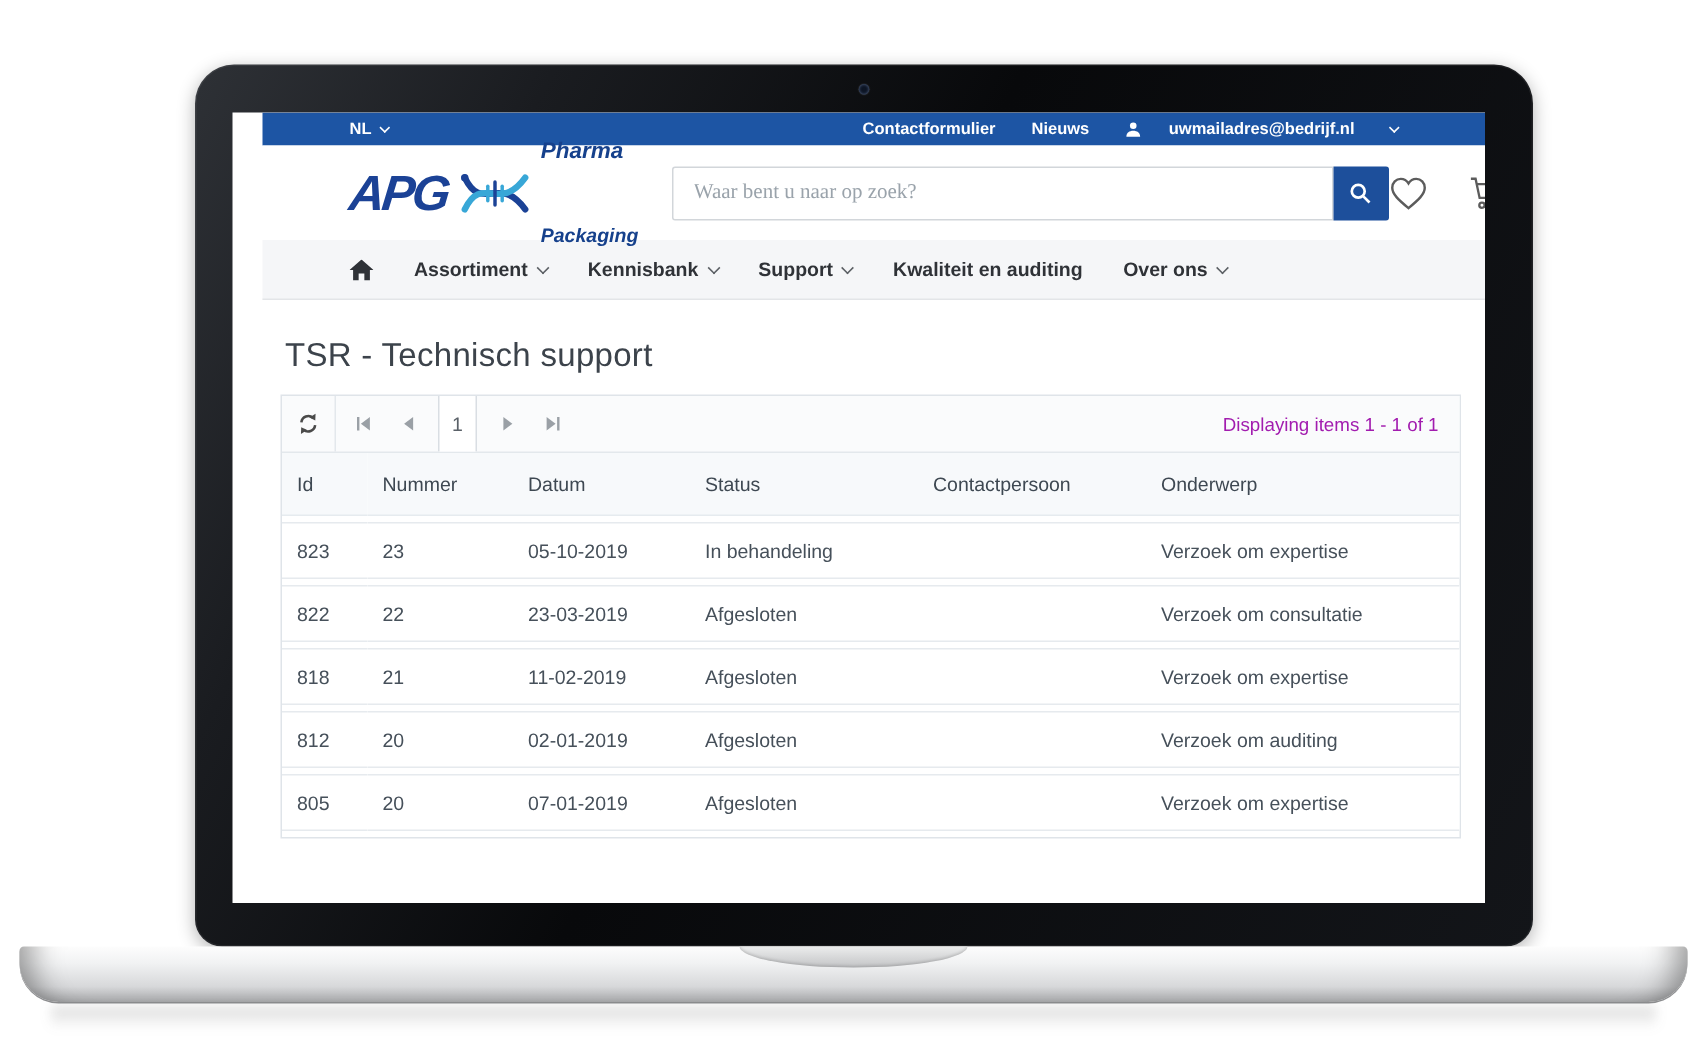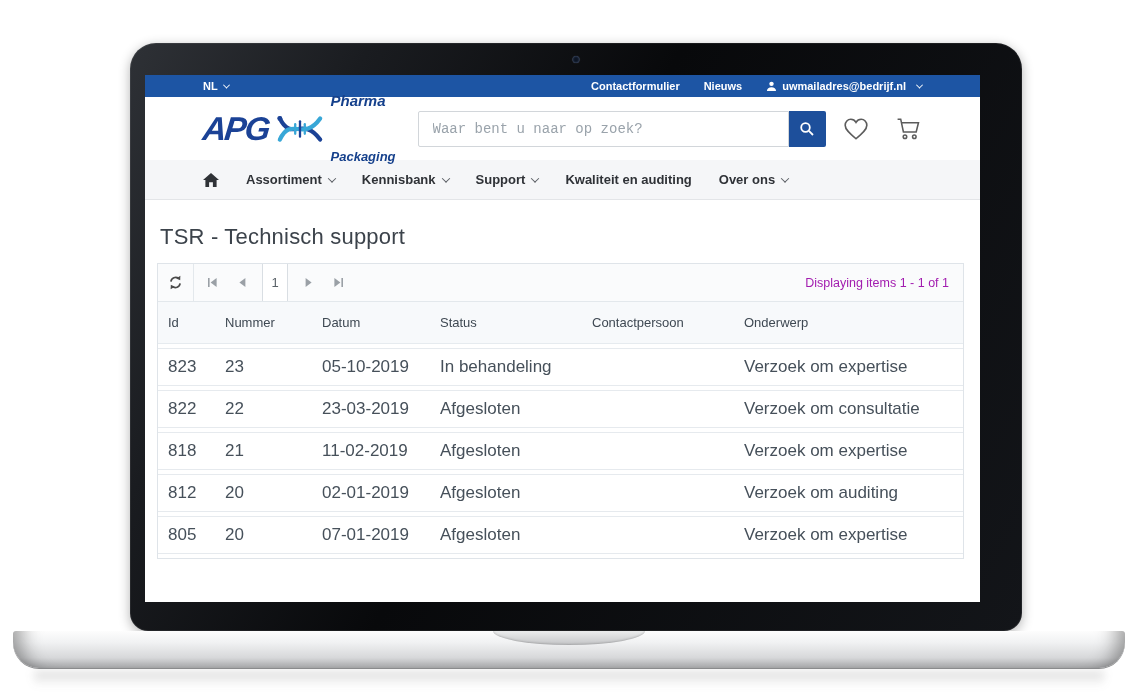--- a/index.html
+++ b/index.html
@@ -10,55 +10,55 @@
   
   .screen {
     position:absolute; left:130px; top:43px; width:892px; height:588px;
     background:linear-gradient(118deg,#2e3136 0%,#1a1c20 20%,#08090b 46%,#131519 100%);
     border-radius:26px 26px 18px 18px;
     box-shadow:0 3px 12px rgba(0,0,0,.30), inset 0 0 0 1px rgba(255,255,255,.07);
   }
   .camera { position:absolute; top:13px; left:50%; transform:translateX(-50%);
     width:7px; height:7px; border-radius:50%; background:#0d1524;
     box-shadow:inset 0 0 2px #55688c, 0 0 1px rgba(255,255,255,.3); }
-  .viewport { position:absolute; left:15px; top:32px; width:835px; height:527px;
-    background:#fff; overflow:hidden; }
+  .viewport { position:absolute; left:25px; top:32px; width:835px; height:527px;
+    background:#fff; overflow:hidden;padding-left:20px; }
   .base { position:absolute; left:13px; top:631px; width:1112px; height:37px;
     background:linear-gradient(#fdfdfd 0%,#f1f2f3 30%,#d7d8da 72%,#a7a8aa 100%);
     border-radius:3px 3px 26px 26px;
     box-shadow:inset 30px 0 20px -22px rgba(0,0,0,.38), inset -30px 0 20px -22px rgba(0,0,0,.38), 0 1px 0 #8e8f91; }
   .notch { position:absolute; left:50%; transform:translateX(-50%); top:0;
     width:152px; height:14px; background:linear-gradient(#eceded,#c3c4c6);
     border-radius:0 0 76px 76px / 0 0 14px 14px; box-shadow:inset 0 -1px 2px rgba(0,0,0,.16); }
   .reflection { position:absolute; left:34px; top:671px; width:1070px; height:15px;
     background:linear-gradient(rgba(70,70,70,.20), rgba(255,255,255,0)); filter:blur(4px); }
 
   
   .topbar { height:22px; background:#1d55a4; color:#fff; font-size:11px; font-weight:bold; }
   .topbar-inner { height:100%; padding:0 58px; display:flex; align-items:center; justify-content:space-between; }
   .lang { display:flex; align-items:center; cursor:pointer; }
   .topbar-right { display:flex; align-items:center; gap:24px; }
   .toplink { color:#fff; text-decoration:none; cursor:pointer; }
-  .user { display:flex; align-items:center; gap:5px; cursor:pointer;justify-content:flex-end; }
+  .user { display:flex; align-items:center; gap:18px; cursor:pointer;justify-content:flex-end; }
   .chev { width:6px; height:6px; border-right:1.6px solid currentColor; border-bottom:1.6px solid currentColor;
     display:inline-block; transform:rotate(45deg) translate(-1px,-1px); margin-left:6px; }
   .chev.sm { width:5px; height:5px; }
 
   
   .siteheader { height:63px; background:#fff; }
   .header-inner { height:100%; padding:0 58px; display:flex; align-items:center; }
   .logo { display:flex; align-items:center; gap:7px; cursor:pointer; }
   .logo-apg { font-size:33px; font-weight:bold; font-style:italic; letter-spacing:-2px;
     color:#1b4296; transform:skew(-6deg); line-height:1; }
   .logo-brand { display:flex; flex-direction:column; line-height:1.05; font-style:italic; font-weight:bold; color:#16418c;gap:41px; }
   .logo-brand .l1 { font-size:15px; }
   .logo-brand .l2 { font-size:13px; }
   .search { display:flex; align-items:center; margin-left:22px; }
-  .search input { width:371px; height:36px; border:1px solid #d2d6da; border-radius:2px 0 0 2px;
-    padding:0 14px; font-size:14px; color:#4c1d95; font-family:Liberation Mono, monospace; outline:none; }
+  .search input { width:441px; height:36px; border:1px solid #d2d6da; border-radius:2px 0 0 2px;
+    padding:0 14px; font-size:14px; color:#4c1d95; font-family:Liberation Serif, serif; outline:none; }
   .search input::placeholder { color:#9aa3ab; }
   .search-btn { width:37px; height:36px; background:#1d4f9b; border:none; border-radius:0 2px 2px 0;
     display:flex; align-items:center; justify-content:center; cursor:pointer; }
   .header-icons { margin-left:auto; display:flex; align-items:center; gap:26px; }
   .hicon { display:flex; align-items:center; cursor:pointer; }
 
   
   .mainnav { height:40px; background:#f5f6f8; border-bottom:1px solid #e3e5e8; }
   .nav-inner { height:100%; padding:0 58px; display:flex; align-items:center; gap:27px;
     font-size:13px; font-weight:bold; color:#2f3237; }
@@ -78,21 +78,21 @@
   .pager { display:flex; align-items:center; height:100%; margin-left:3px; }
   .pg-btn { width:30px; height:100%; display:flex; align-items:center; justify-content:center; cursor:pointer; }
   .pg-current { width:26px; height:100%; margin:0 5px; background:#fff;
     border-left:1px solid #d9dee3; border-right:1px solid #d9dee3;
     display:flex; align-items:center; justify-content:center; font-size:13px; color:#5a6168; cursor:default; }
   .pager-status { margin-left:auto; margin-right:14px; font-size:12.5px; color:#a21caf; }
 
   table.tsr { width:100%; table-layout:fixed; border-collapse:separate; border-spacing:0 4px; margin-top:-4px; }
   table.tsr th { height:42px; background:#f7f9fb; text-align:left; padding:0 10px;
     font-size:13px; font-weight:normal; color:#3e4852; border-bottom:1px solid #e6ebef; }
-  table.tsr td { height:38px; background:#fff; padding:0 10px; font-size:17px; color:#46505a;
+  table.tsr td { height:38px; background:#fff; padding:0 10px; font-size:13px; color:#46505a;
     border-top:1px solid #e6eaee; border-bottom:1px solid #e6eaee; white-space:nowrap; overflow:hidden; }
 </style>
 </head>
 <body>
 
 <div class="scene">
   <div class="screen">
     <div class="camera"></div>
     <div class="viewport">
 

